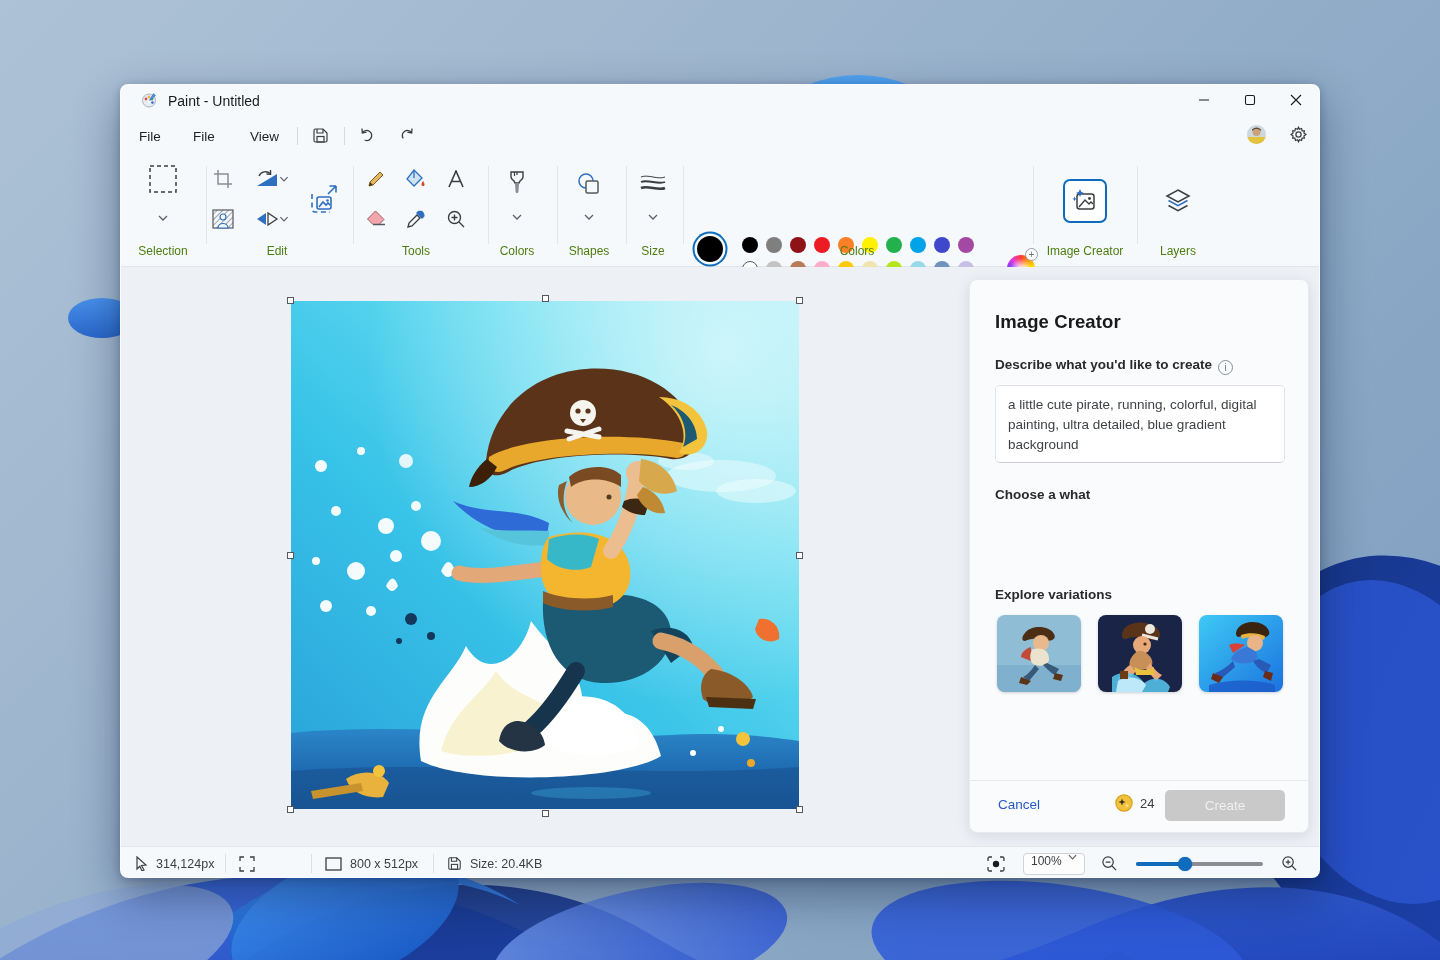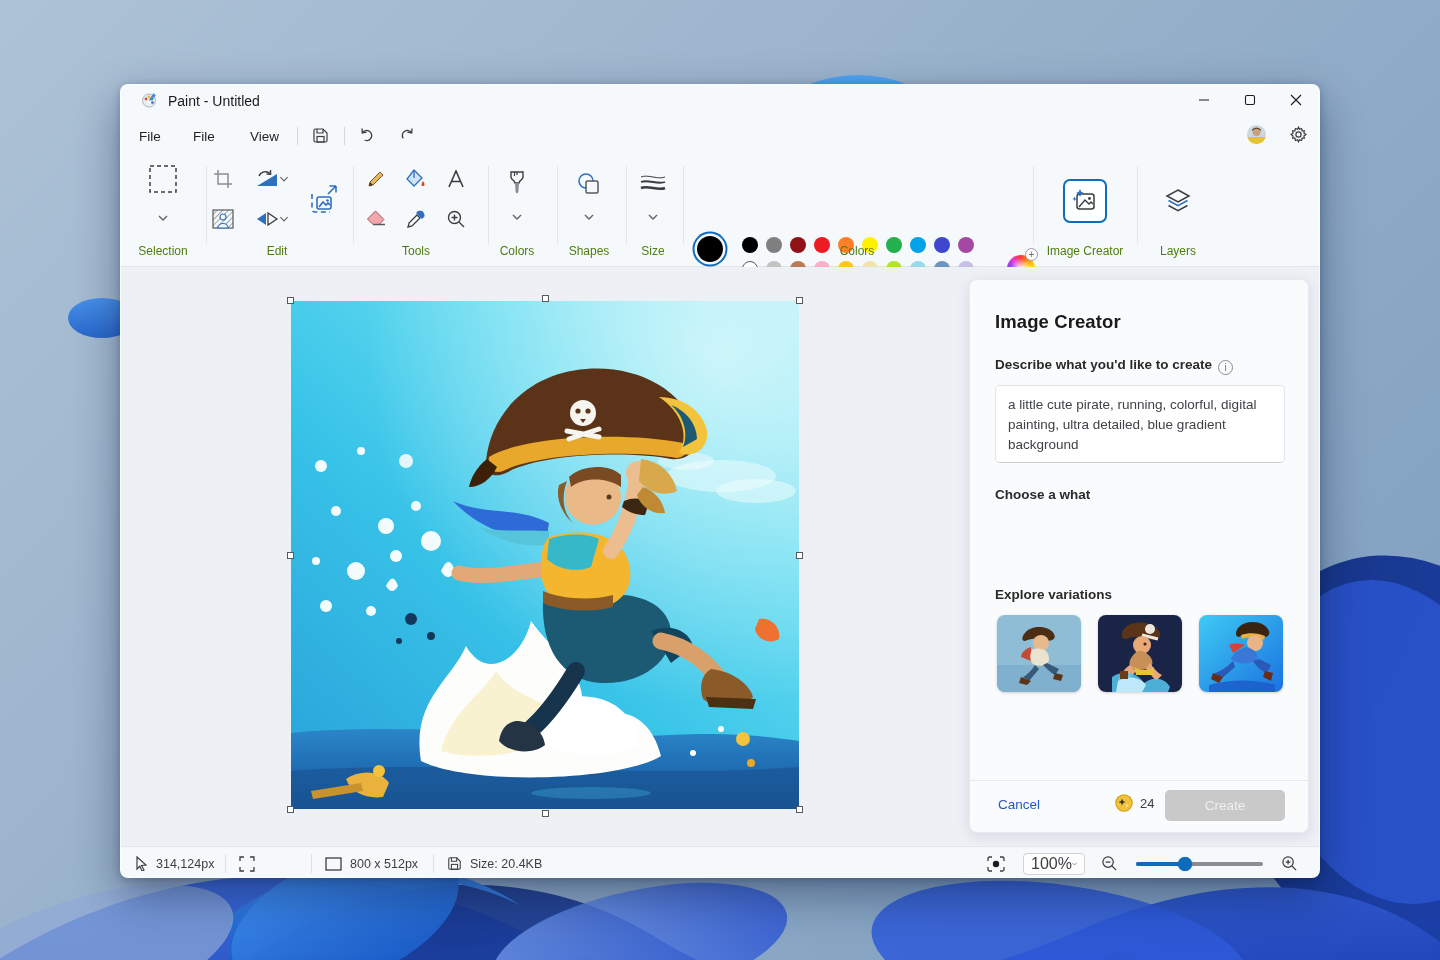--- a/index.html
+++ b/index.html
@@ -60,21 +60,21 @@
   .panel-divider { position:absolute; left:0; top:500px; width:100%; height:1px; background:#e6e8ec; }
   .cancel-link { position:absolute; left:28px; top:517px; font-size:13.5px; color:#2458c5; }
   .credits { position:absolute; left:145px; top:514px; display:flex; align-items:center; gap:7px; font-size:13px; color:#3c3e41; }
   .create-btn { position:absolute; left:195px; top:510px; width:120px; height:31px; background:#c9c9c9; color:#eef0f1; font-size:13.5px;
                 border:none; border-radius:5px; display:flex; align-items:center; justify-content:center; }
 
   
   .statusbar { position:absolute; left:0; top:761px; width:100%; height:33px; background:#f6f9fc; border-top:1px solid #e2e5ea; font-size:12.5px; color:#3c3e41; }
   .sb-item { position:absolute; top:0; height:33px; display:flex; align-items:center; gap:8px; }
   .sb-sep { position:absolute; top:7px; width:1px; height:19px; background:#dcdfe3; }
-  .zoom-dd { position:absolute; left:902px; top:6px; width:62px; height:22px; border:1px solid #cfd3d8; border-radius:4px; background:#fdfdfe; display:flex; align-items:center; justify-content:space-between; padding:0 7px; font-size:16px; }
+  .zoom-dd { position:absolute; left:902px; top:6px; width:62px; height:22px; border:1px solid #cfd3d8; border-radius:4px; background:#fdfdfe; display:flex; justify-content:space-between; padding:0 7px; font-size:12px; }
   .slider-track { position:absolute; left:1015px; top:15px; width:127px; height:4px; border-radius:2px; background:#8a8d92; }
   .slider-fill { position:absolute; left:0; top:0; height:4px; width:48px; border-radius:2px; background:var(--accent); }
   .slider-thumb { position:absolute; left:42px; top:-5px; width:14px; height:14px; border-radius:50%; background:var(--accent); box-shadow:inset 0 0 0 3px var(--accent), 0 0 0 1px rgba(0,0,0,.06); }
 
   svg.s { display:block; }
 </style>
 </head>
 <body>
 
 <div class="desktop">

